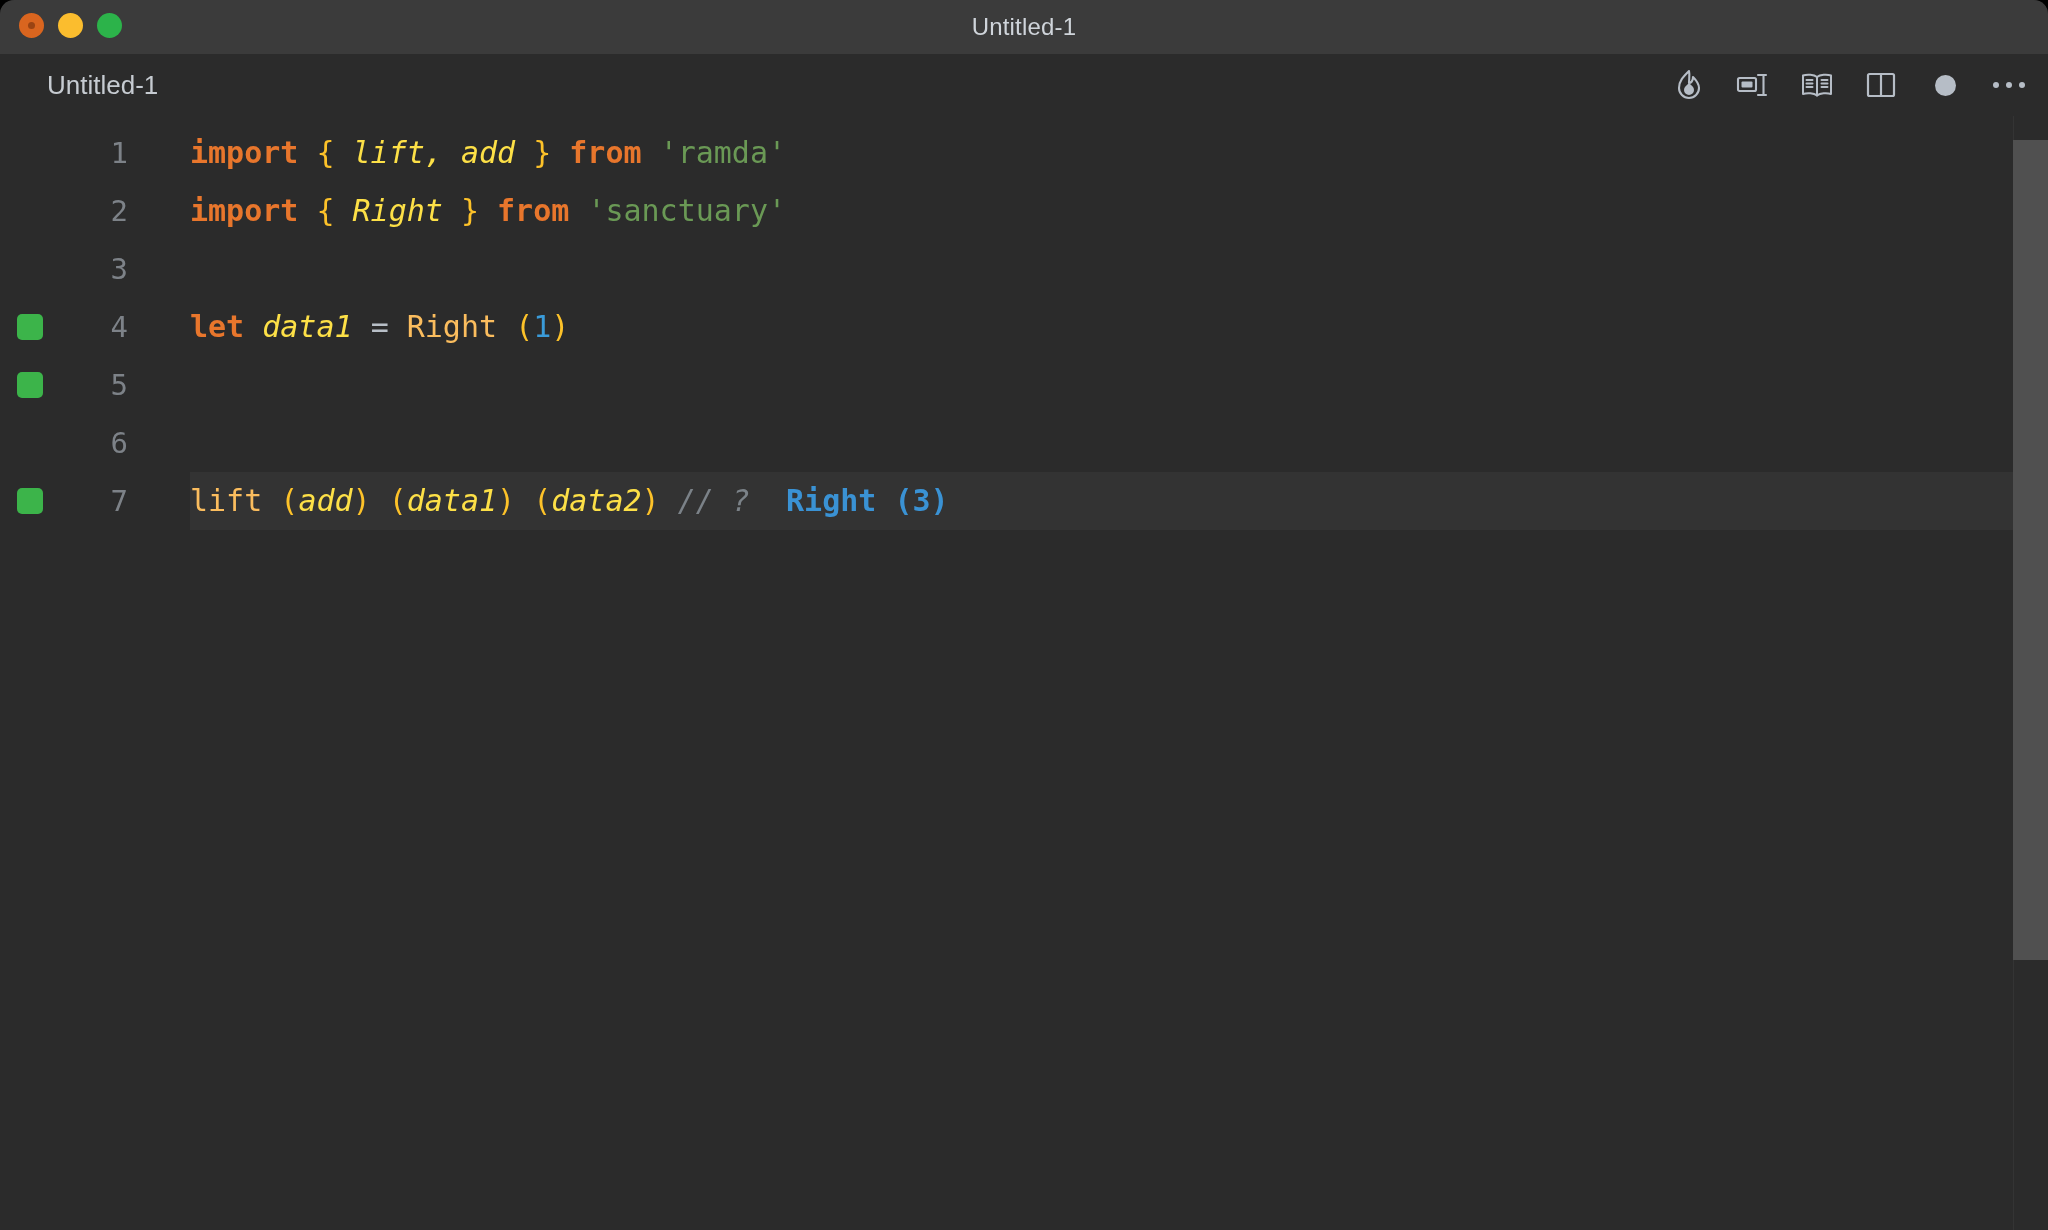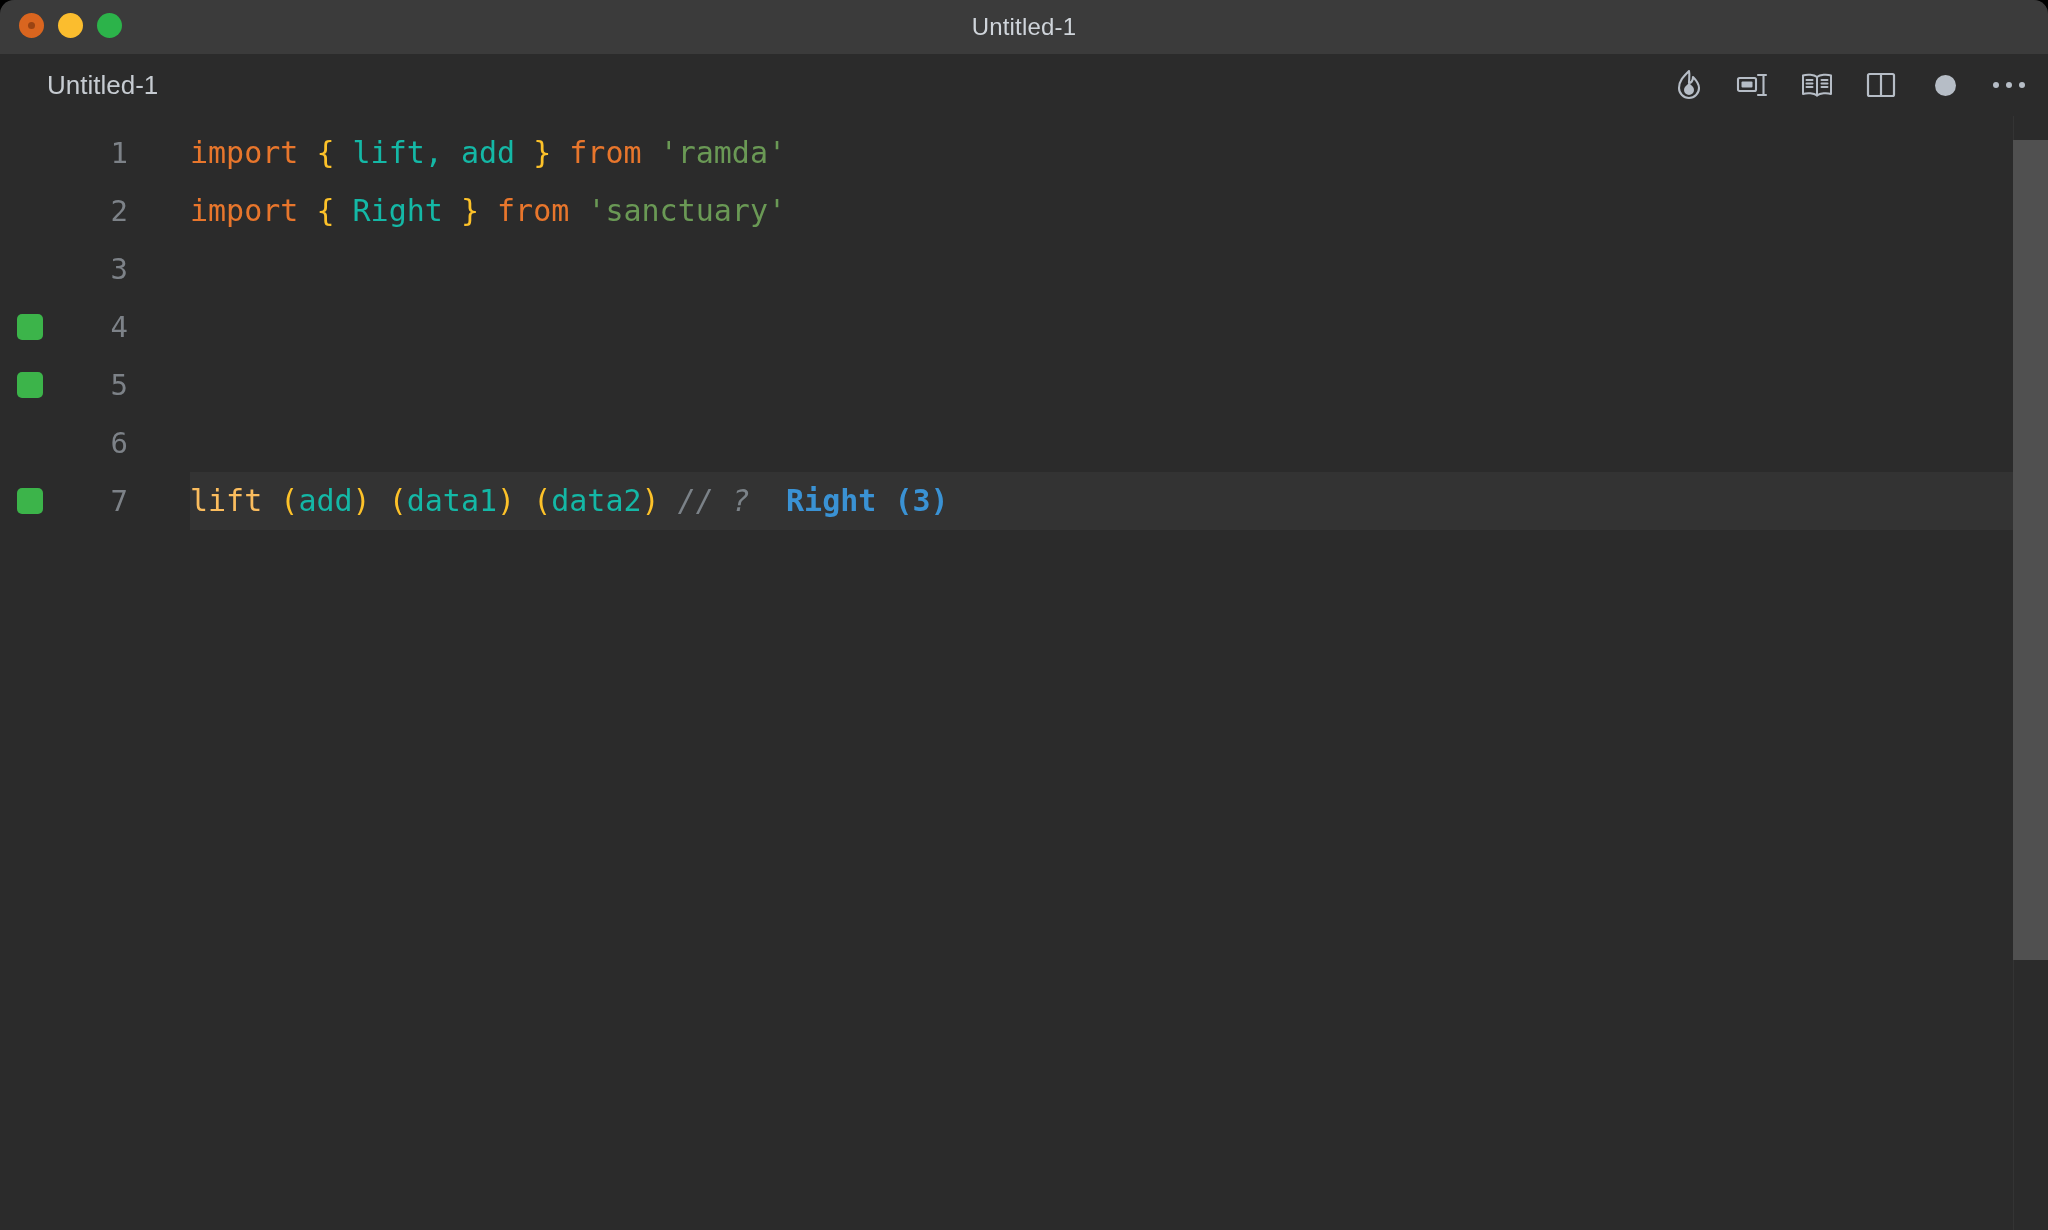--- a/index.html
+++ b/index.html
@@ -173,23 +173,23 @@
   }
 
   .code-text {
     position: absolute;
     left: 190px;
     top: 0;
     white-space: pre;
   }
 
   
-  .k   { color: #e8762c; font-weight: normal; }   
+  .k   { color: #e8762c; font-weight: bold; }   
   .br  { color: #fdc229; }                       
-  .id  { color: #14b8a6; }                       
+  .id  { color: #fde047; font-style: italic; }                       
   .str { color: #6a9955; }                       
   .fn  { color: #fbbd5e; }                       
   .num { color: #3a9bd9; }                       
   .op  { color: #b8bfc7; }                       
   .cm  { color: #7b8288; font-style: italic; }   
   .hint{ color: #3a92d4; font-weight: bold; }                       
 
   
   .scrollbar-track {
     position: absolute;
@@ -279,21 +279,21 @@
       </div>
 
     </div>
   </div>
 
   <div class="editor">
     <div class="code-area" id="code-area">
         <div class="code-line"><span class="lineno">1</span><span class="code-text"><span class="k">import</span><span class="op"> </span><span class="br">{</span><span class="id"> lift, add </span><span class="br">}</span><span class="op"> </span><span class="k">from</span><span class="op"> </span><span class="str">'ramda'</span></span></div>
         <div class="code-line"><span class="lineno">2</span><span class="code-text"><span class="k">import</span><span class="op"> </span><span class="br">{</span><span class="id"> Right </span><span class="br">}</span><span class="op"> </span><span class="k">from</span><span class="op"> </span><span class="str">'sanctuary'</span></span></div>
         <div class="code-line"><span class="lineno">3</span><span class="code-text"></span></div>
-        <div class="code-line"><span class="glyph"></span><span class="lineno">4</span></div>
+        <div class="code-line"><span class="glyph"></span><span class="lineno">4</span><span class="code-text"><span class="k">let</span><span class="id"> data1 </span><span class="op">=</span><span class="op"> </span><span class="fn">Right</span><span class="op"> </span><span class="br">(</span><span class="num">1</span><span class="br">)</span></span></div>
         <div class="code-line"><span class="glyph"></span><span class="lineno">5</span></div>
         <div class="code-line"><span class="lineno">6</span><span class="code-text"></span></div>
         <div class="code-line active"><div class="line-bg"></div><span class="glyph"></span><span class="lineno">7</span><span class="code-text"><span class="fn">lift</span><span class="op"> </span><span class="br">(</span><span class="id">add</span><span class="br">)</span><span class="op"> </span><span class="br">(</span><span class="id">data1</span><span class="br">)</span><span class="op"> </span><span class="br">(</span><span class="id">data2</span><span class="br">)</span><span class="op"> </span><span class="cm">// ?</span><span class="op">  </span><span class="hint">Right (3)</span></span></div>
       </div>
 
     <div class="scroll-seam"></div>
     <div class="scrollbar-track">
       <div class="scrollbar-thumb"></div>
     </div>
   </div>

